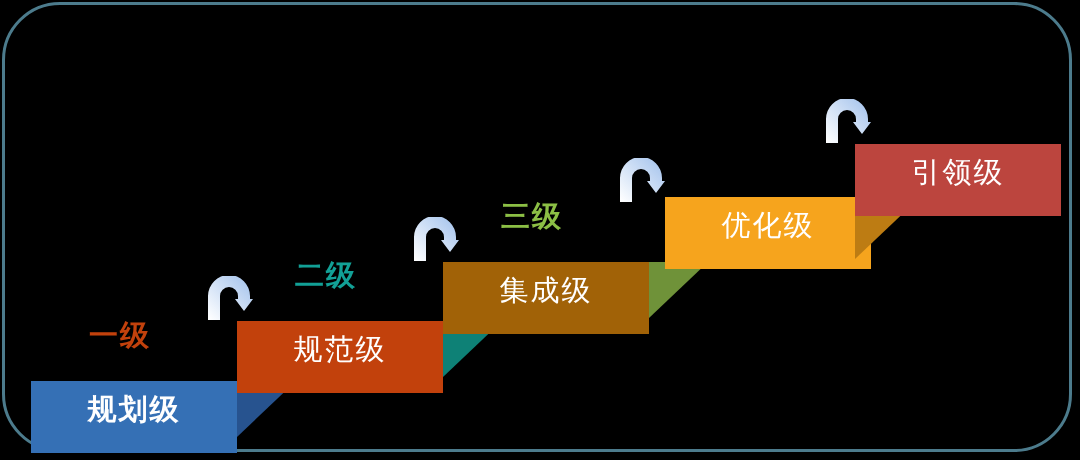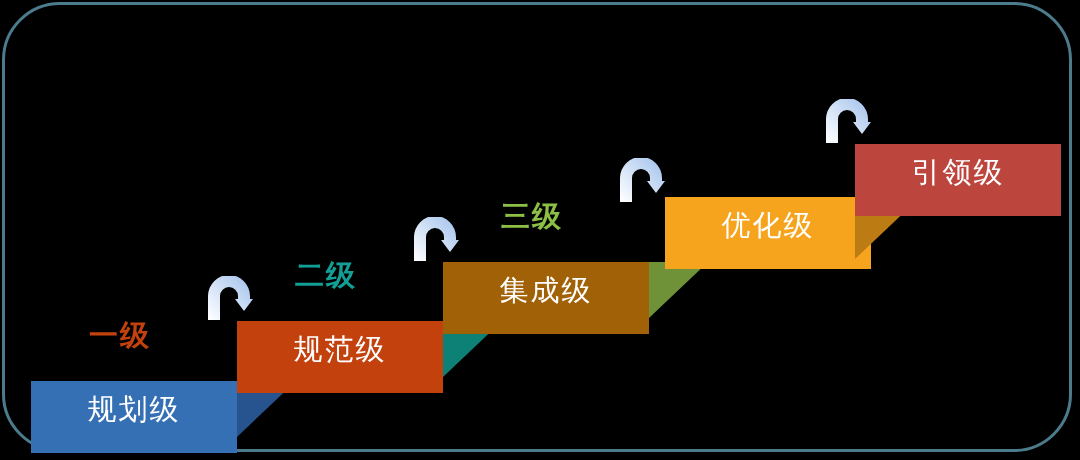--- a/index.html
+++ b/index.html
@@ -26,21 +26,21 @@
   .block {
     position: absolute;
     width: 206px;
     height: 72px;
     color: #ffffff;
     font-size: 29px;
     line-height: 56px;
     text-align: center;
     letter-spacing: 2px;
   }
-  .b1 { left: 31px;  top: 381px; }
+  .b1 { left: 31px;  top: 381px; font-weight: bold; }
   .b2 { left: 237px; top: 321px; }
   .b3 { left: 443px; top: 262px; }
   .b4 { left: 649px; top: 197px; margin-left: 16px; }
   .b5 { left: 855px; top: 144px; }
 
   .slope {
     position: absolute;
     width: 59px;
     height: 56px;
     clip-path: polygon(0 0, 100% 0, 0 100%);

